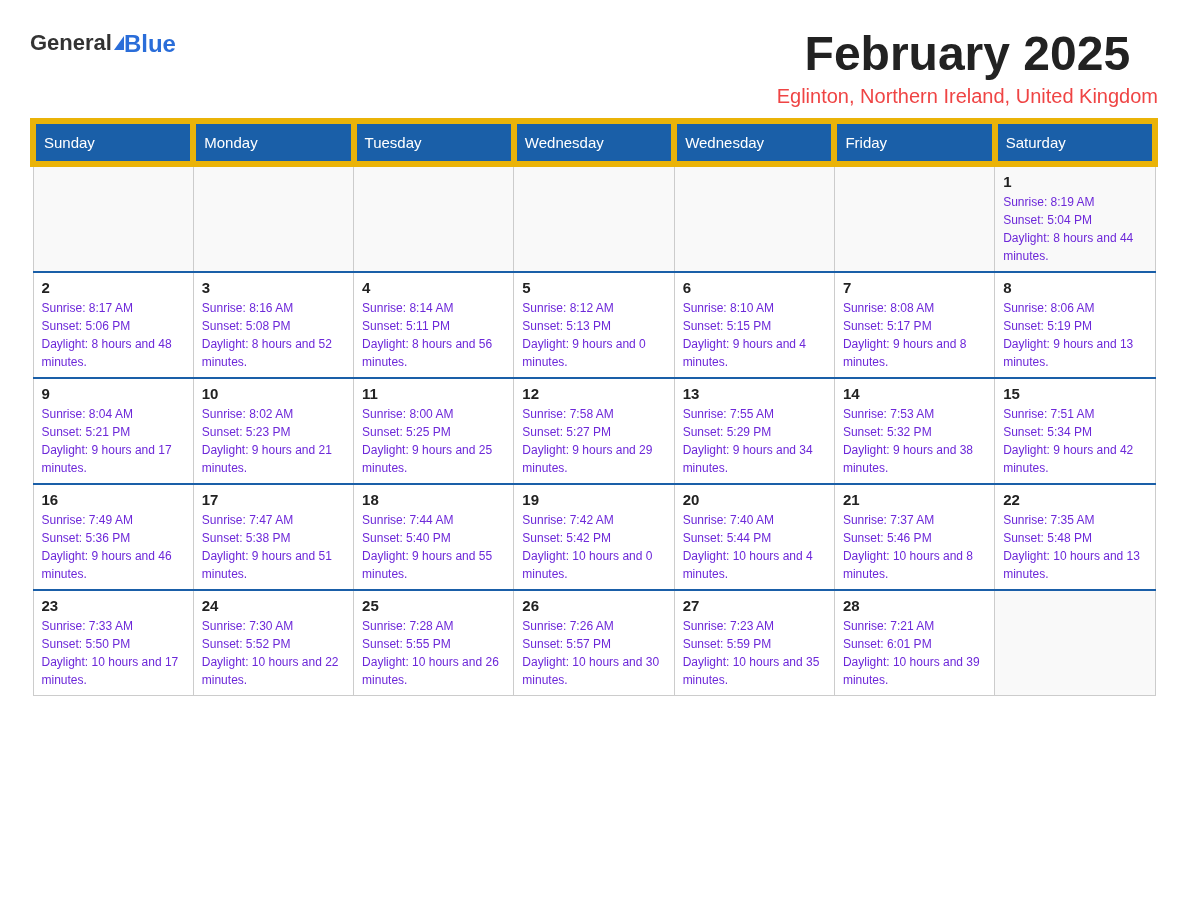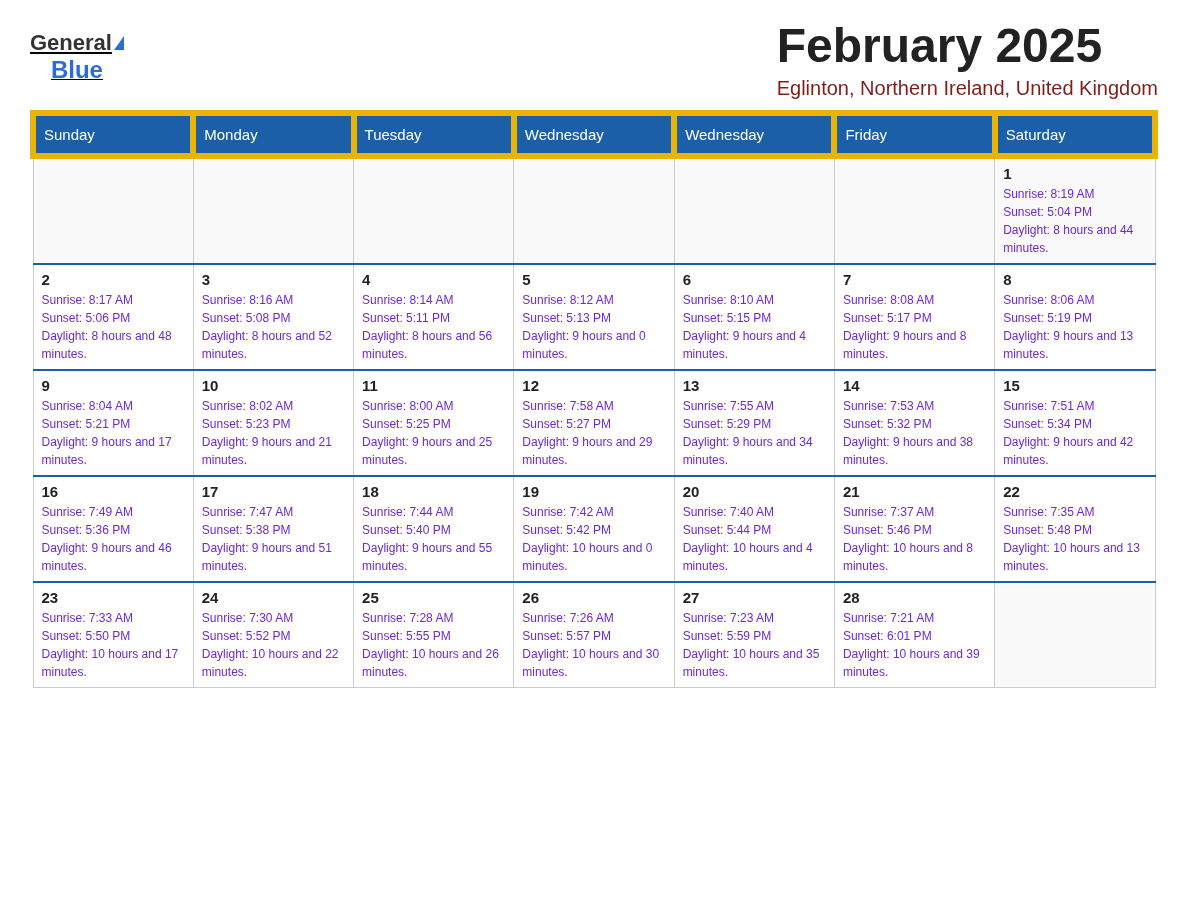--- a/index.html
+++ b/index.html
@@ -11,24 +11,22 @@
       min-height: 918px;
     }
     .header-area {
       display: flex;
       justify-content: space-between;
       align-items: flex-start;
       margin-bottom: 8px;
     }
     .logo {
       display: flex;
-      flex-direction: column;
-      align-items: center;
+      align-items: flex-start;
       padding-top: 10px;
-      text-decoration: underline;
     }
     .logo-text-general {
       font-size: 22px;
       font-weight: bold;
       color: #333;
       letter-spacing: 0;
     }
     .logo-text-blue {
       font-size: 24px;
       font-weight: bold;
@@ -41,31 +39,32 @@
       border-left: 10px solid transparent;
       border-bottom: 14px solid #2a6dd9;
       margin-left: 2px;
       vertical-align: middle;
     }
     .logo-line {
       display: flex;
       align-items: center;
     }
     .title-area {
-      text-align: left;
+      text-align: center;
+      margin-top: 8px;
     }
     .month-title {
       font-size: 48px;
       font-weight: bold;
       color: #222;
       line-height: 1.1;
     }
     .location-title {
       font-size: 20px;
-      color: #7f1d1d;
+      color: #ef4444;
       margin-top: 4px;
     }
     .calendar {
       width: 100%;
       border-collapse: collapse;
       margin-top: 10px;
     }
     .calendar th {
       background-color: #1a5fa8;
       color: #fff;

